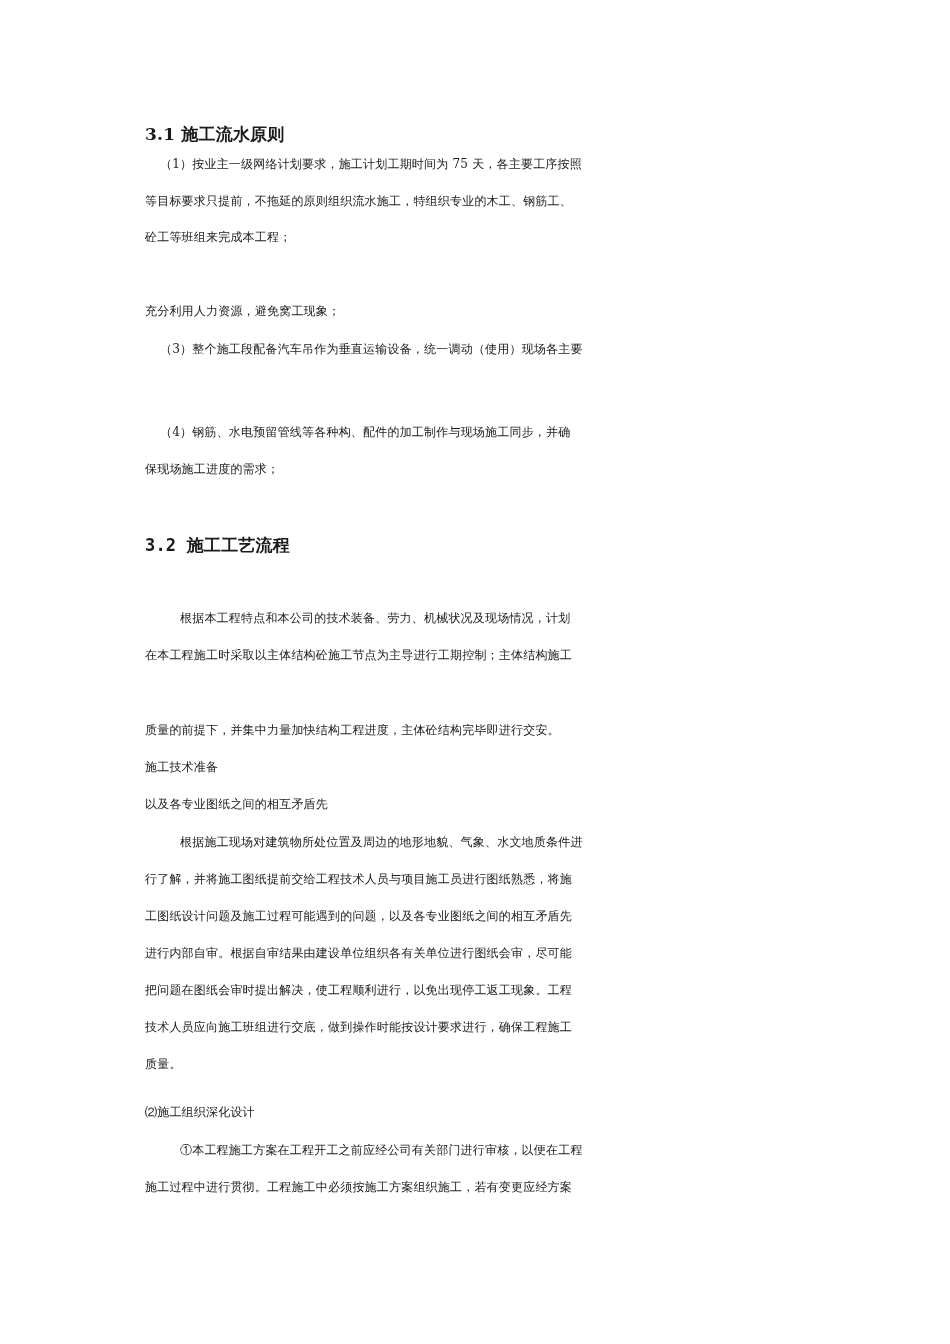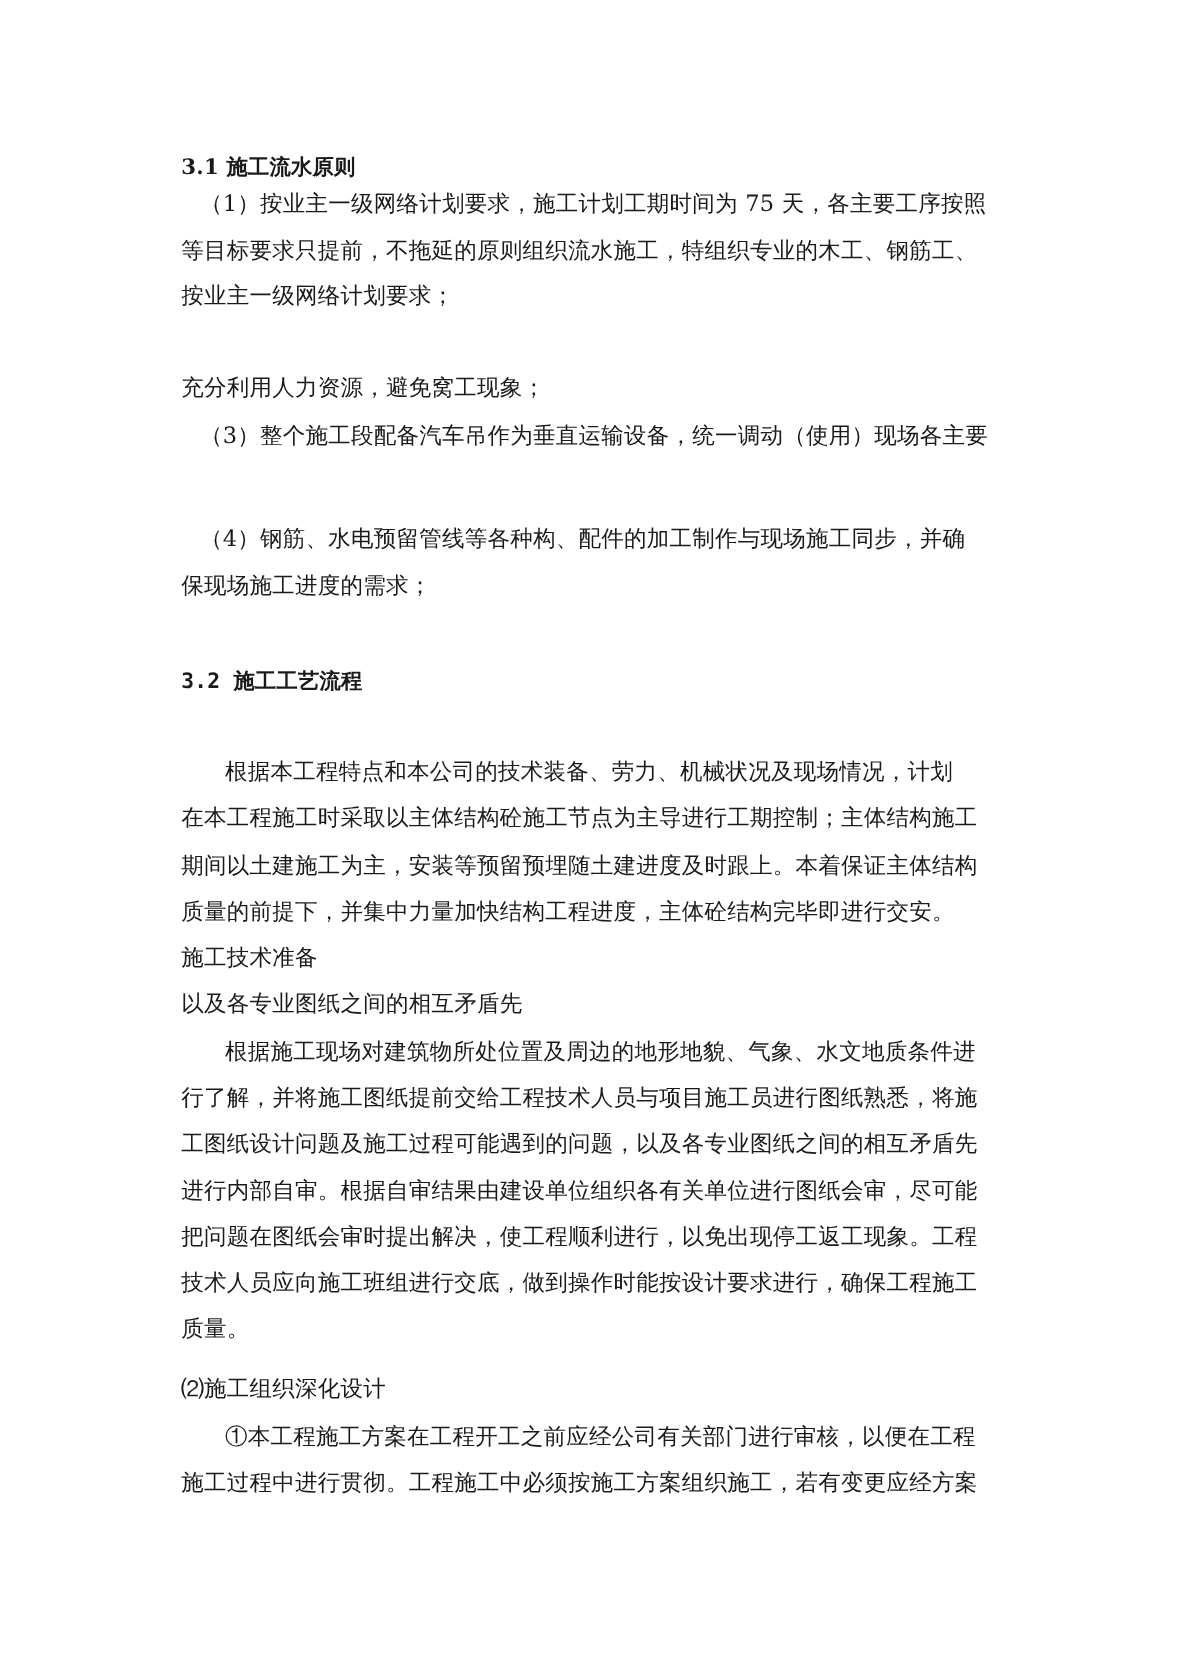--- a/index.html
+++ b/index.html
@@ -1,41 +1,40 @@
 <!DOCTYPE html>
 <html><head>
 <meta charset="utf-8">
 <style>
   html, body { margin: 0; padding: 0; background: #ffffff; }
   body { width: 950px; height: 1344px; position: relative; overflow: hidden;
          font-family: "DejaVu Serif", "Liberation Serif", serif; color: #1a1a1a; }
   .page { position: absolute; left: 0; top: 0; width: 754px; height: 1344px; background: #fff; }
-  .line { position: absolute; left: 145px; white-space: nowrap; font-size: 18px; line-height: 24px; letter-spacing: 0.2px; }
+  .line { position: absolute; left: 145px; white-space: nowrap; font-size: 12px; line-height: 24px; letter-spacing: 0.2px; }
   .h { font-weight: bold; font-size: 17px; }
   .h2 { font-family: "DejaVu Sans Mono", "Liberation Mono", monospace; }
 </style>
 </head>
 <body>
 
 <div class="page">
 
   <div class="line h" style="top:122px;">3.1  施工流水原则</div>
   <div class="line" style="top:152px; left:160px;">（1）按业主一级网络计划要求，施工计划工期时间为 75 天，各主要工序按照</div>
   <div class="line" style="top:189px;">等目标要求只提前，不拖延的原则组织流水施工，特组织专业的木工、钢筋工、</div>
-  <div class="line" style="top:225px;">按业主一级网络计划要求；</div>
+  <div class="line" style="top:225px;">砼工等班组来完成本工程；</div>
   <div class="line" style="top:299px;">充分利用人力资源，避免窝工现象；</div>
   <div class="line" style="top:337px; left:160px;">（3）整个施工段配备汽车吊作为垂直运输设备，统一调动（使用）现场各主要</div>
   <div class="line" style="top:420px; left:160px;">（4）钢筋、水电预留管线等各种构、配件的加工制作与现场施工同步，并确</div>
   <div class="line" style="top:457px;">保现场施工进度的需求；</div>
 
   <div class="line h h2" style="top:533px;">3.2 施工工艺流程</div>
 
   <div class="line" style="top:606px; left:180px;">根据本工程特点和本公司的技术装备、劳力、机械状况及现场情况，计划</div>
   <div class="line" style="top:643px;">在本工程施工时采取以主体结构砼施工节点为主导进行工期控制；主体结构施工</div>
-  <div class="line" style="top:681px;">期间以土建施工为主，安装等预留预埋随土建进度及时跟上。本着保证主体结构</div>
   <div class="line" style="top:718px;">质量的前提下，并集中力量加快结构工程进度，主体砼结构完毕即进行交安。</div>
 
   <div class="line" style="top:755px;">施工技术准备</div>
   <div class="line" style="top:792px;">以及各专业图纸之间的相互矛盾先</div>
 
   <div class="line" style="top:830px; left:180px;">根据施工现场对建筑物所处位置及周边的地形地貌、气象、水文地质条件进</div>
   <div class="line" style="top:867px;">行了解，并将施工图纸提前交给工程技术人员与项目施工员进行图纸熟悉，将施</div>
   <div class="line" style="top:904px;">工图纸设计问题及施工过程可能遇到的问题，以及各专业图纸之间的相互矛盾先</div>
   <div class="line" style="top:941px;">进行内部自审。根据自审结果由建设单位组织各有关单位进行图纸会审，尽可能</div>
   <div class="line" style="top:978px;">把问题在图纸会审时提出解决，使工程顺利进行，以免出现停工返工现象。工程</div>

